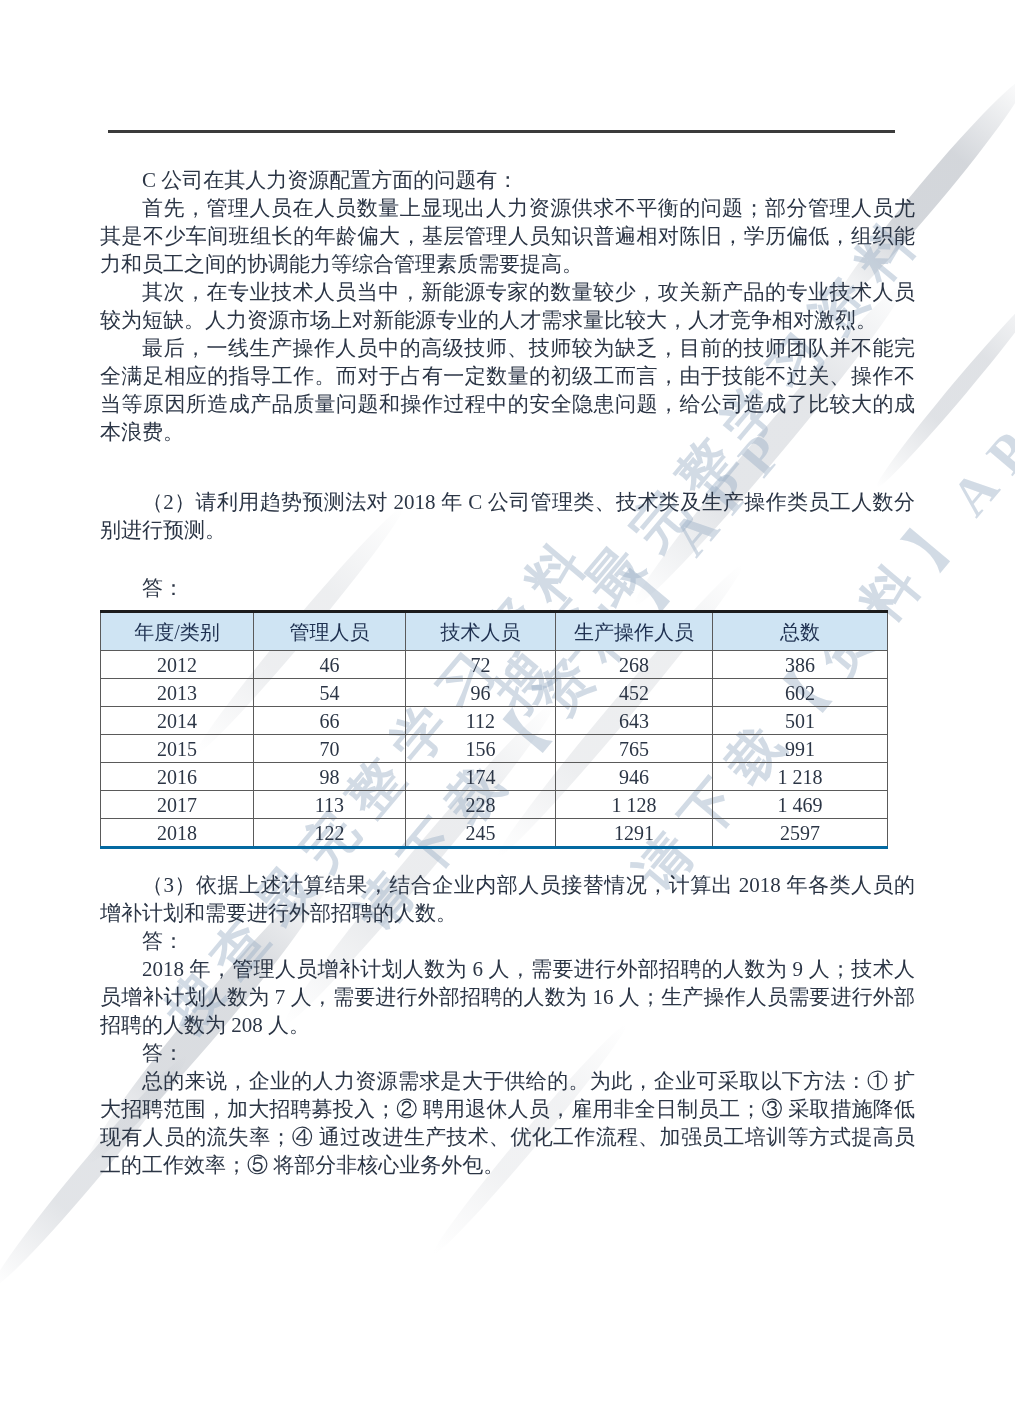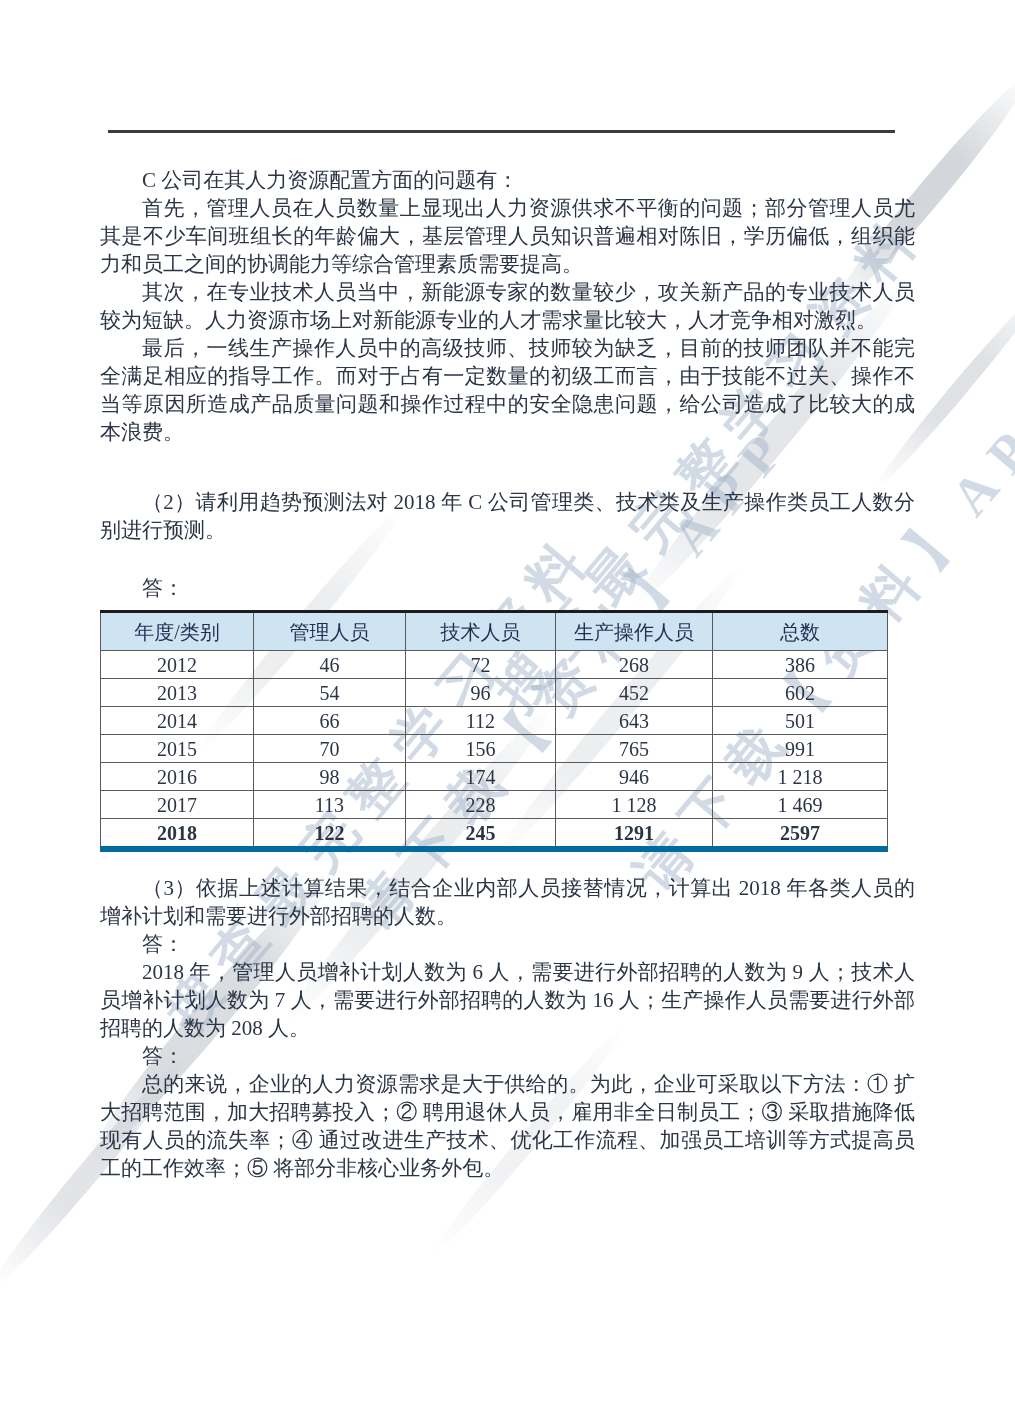--- a/index.html
+++ b/index.html
@@ -61,38 +61,38 @@
   .q3{margin-top:22px;}
   .q4{margin-top:30px;}
 
   
   .tbl-wrap{margin-top:8px;}
   table.hr-table{
     width:787px;
     border-collapse:collapse;
     table-layout:fixed;
     border-top:3px solid #1c1c1c;
-    border-bottom:6px solid #0369a1;
+    border-bottom:3px solid #0369a1;
     text-indent:0;
   }
   .hr-table th,.hr-table td{
     border:1px solid #5a5a5a;
     text-align:center;
     padding:0;
     font-size:20px;
     line-height:1;
   }
   .hr-table th{
     background:var(--table-header-bg,#cfe4f3);
     color:var(--table-header-text,#1e3050);
     font-weight:normal;
     height:37px;
   }
   .hr-table td{height:27px;color:var(--text,#2b3545);}
-  .hr-table tr.bold-row td{font-weight:bold;}
+  .hr-table tr.bold-row td{font-weight:normal;}
 </style>
 </head>
 <body>
 
 <div class="page">
 
   <div class="wm-layer">
     <div class="streak s1"></div>
     <div class="streak s2"></div>
     <div class="streak s3"></div>

